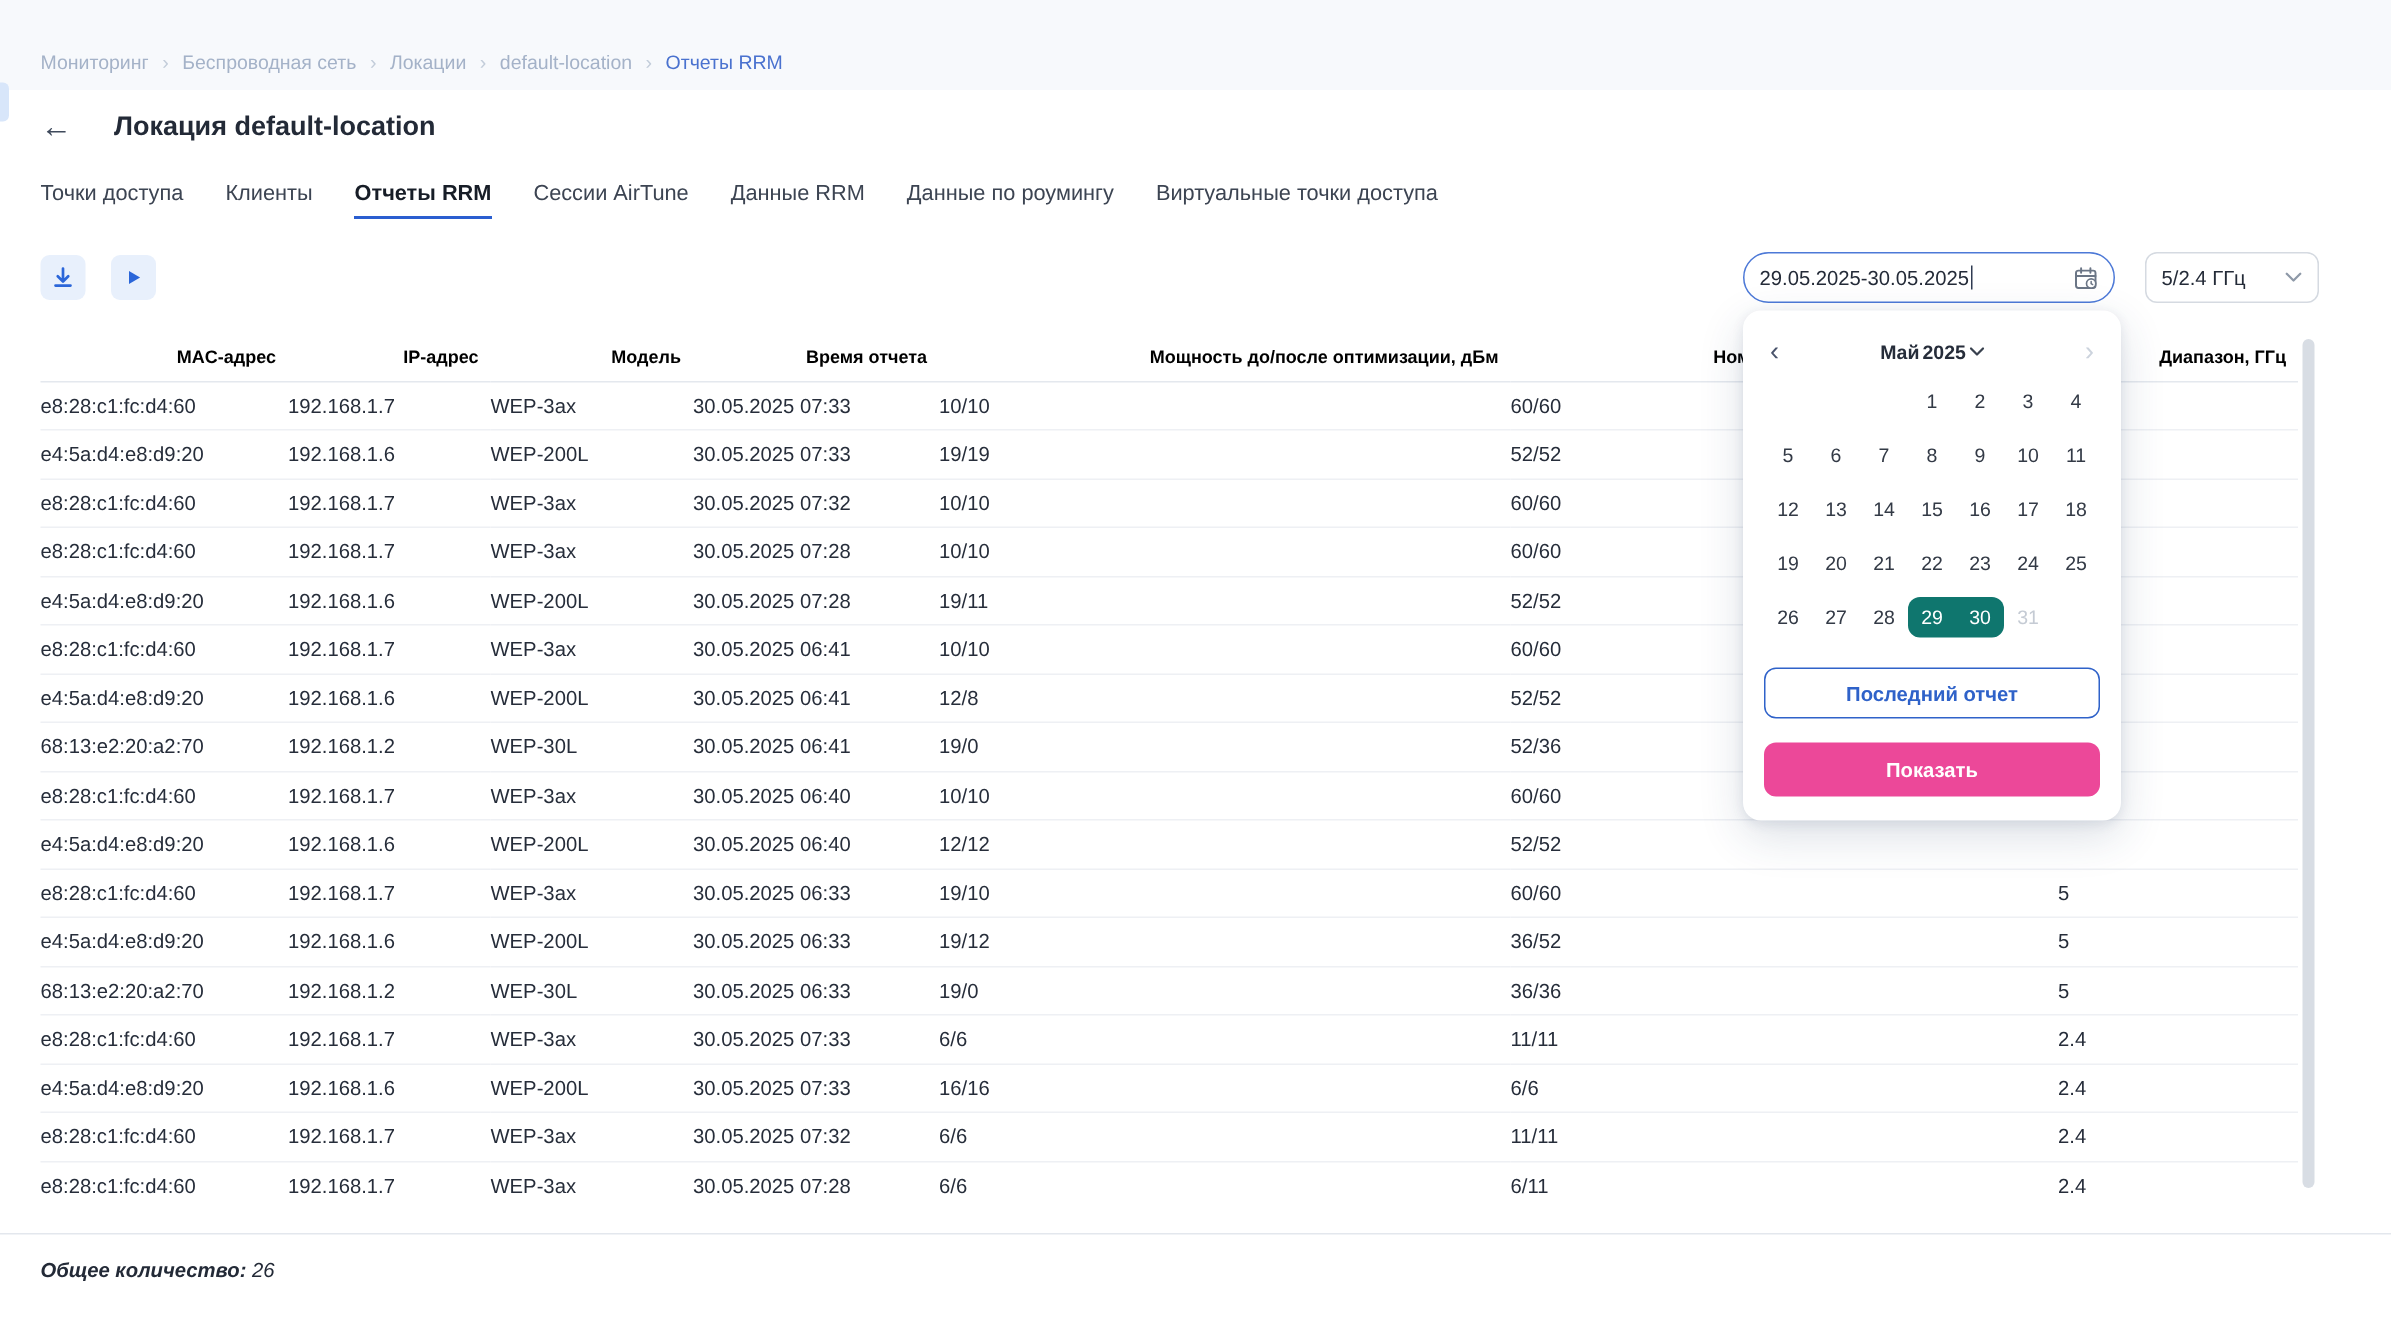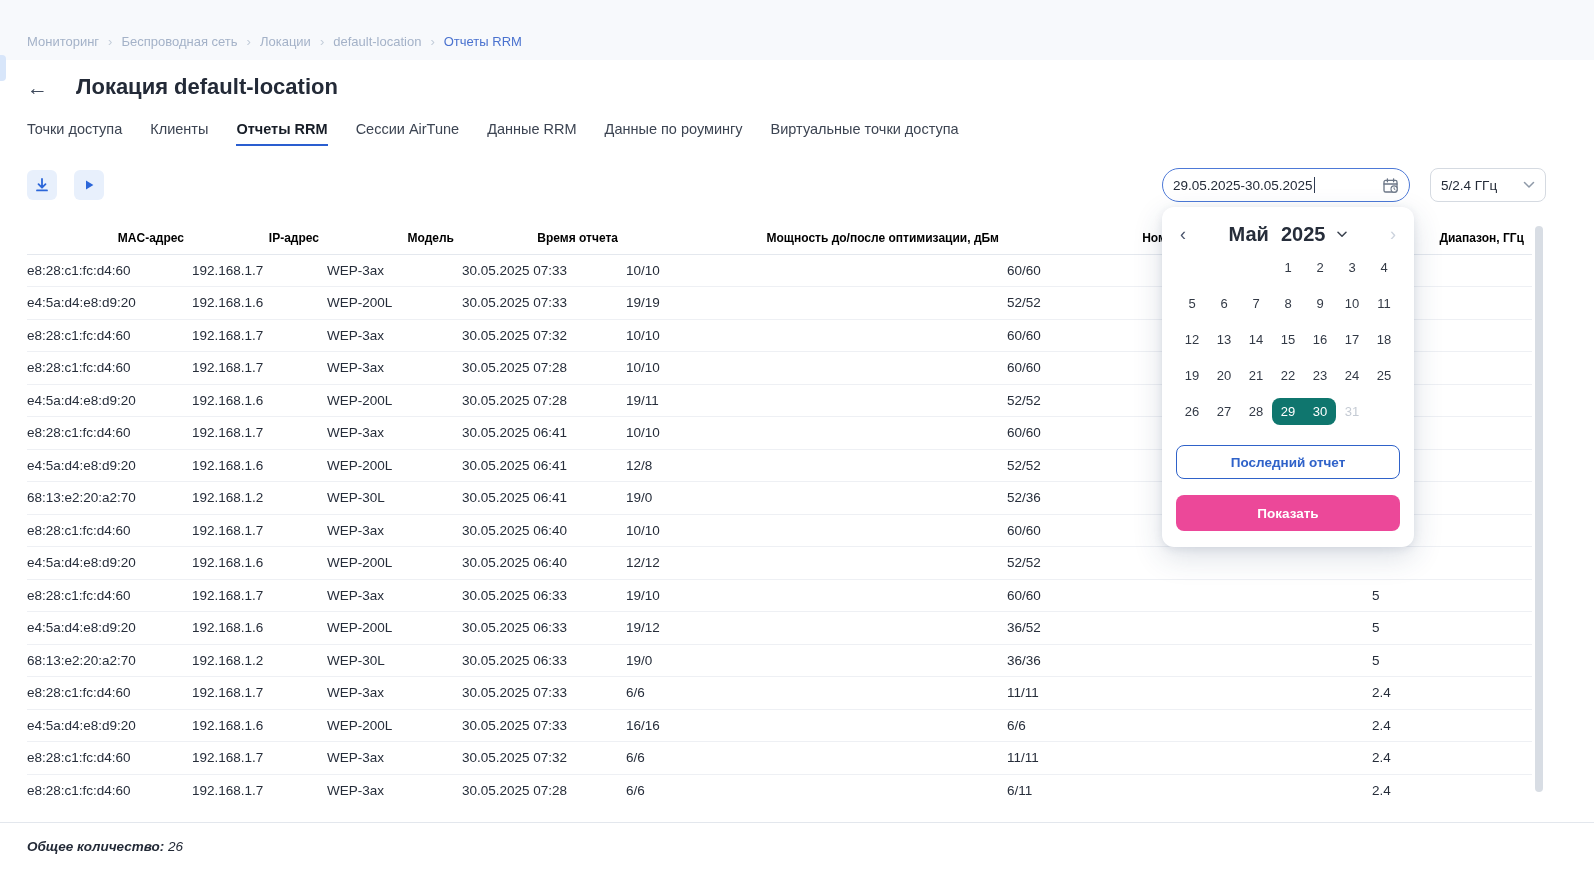--- a/index.html
+++ b/index.html
@@ -8,21 +8,21 @@
   .top-band { position:absolute; top:0; left:0; width:100%; height:60px; background:#f7f9fc; }
   .side-indicator { position:absolute; left:0; top:55px; width:6px; height:26px; background:#d8e6fa; border-radius:0 4px 4px 0; }
 
   .breadcrumb { position:absolute; top:34px; left:27px; display:flex; align-items:center; gap:9px; font-size:13px; }
   .bc-link { color:#a4b2c8; cursor:pointer; white-space:nowrap; }
   .bc-sep { color:#c3cdda; }
   .bc-current { color:#4a72cf; }
 
   .title-row { position:absolute; top:74px; left:27px; display:flex; align-items:center; gap:28px; }
   .back-arrow { font-size:21px; color:#3f4a5c; cursor:pointer; line-height:1; }
-  .page-title { font-size:22px; font-weight:700; color:#232a37; }
+  .page-title { font-size:18px; font-weight:700; color:#232a37; }
 
   .tabs { position:absolute; top:121px; left:27px; display:flex; gap:28px; font-size:14.5px; color:#3c4452; }
   .tab { padding-bottom:7px; border-bottom:2px solid transparent; cursor:pointer; font-weight:500; white-space:nowrap;text-align:right; }
   .tab.active { color:#171d27; font-weight:700; border-bottom-color:#2a5ed0; }
 
   .toolbar-left { position:absolute; top:170px; left:27px; display:flex; gap:17px; }
   .icon-btn { width:30px; height:30px; background:#e8f0fc; border:none; border-radius:6px; display:flex; align-items:center; justify-content:center; cursor:pointer; }
 
   .toolbar-right { position:absolute; top:168px; left:1162px; display:flex; gap:20px; }
   .date-input { width:248px; height:34px; background:#fff; border:1.4px solid #4d79d7; border-radius:17px; display:flex; align-items:center; padding:0 10px; font-size:13.5px; color:#242b38; cursor:text; }
@@ -41,21 +41,21 @@
   .footer { position:absolute; top:839px; left:27px; font-size:13.5px; color:#232a37;font-style:italic; }
   .footer b { font-weight:700; }
   .hscroll-thumb { position:absolute; left:0; top:872px; width:63px; height:8px; background:#1d2b4f; border-radius:0 4px 4px 0; }
 
   .calendar { position:absolute; left:1162px; top:207px; width:252px; background:#fff; border-radius:12px;
               box-shadow:0 10px 30px rgba(40,60,100,0.16), 0 2px 8px rgba(40,60,100,0.10); padding:12px 14px 16px; z-index:10; }
   .cal-head { display:flex; align-items:center; justify-content:space-between; height:30px; }
   .cal-nav { font-size:18px; line-height:1; cursor:pointer; padding:0 4px; }
   .cal-nav.prev { color:#49536b; }
   .cal-nav.next { color:#ccd3dd; cursor:default; }
-  .cal-month { display:flex; align-items:center; gap:12px; font-size:20px; font-weight:700; color:#262d3a; cursor:pointer; }
+  .cal-month { display:flex; align-items:center; gap:2px; font-size:13px; font-weight:700; color:#262d3a; cursor:pointer; }
   .cal-weekdays { display:grid; grid-template-columns:repeat(7,32px); margin-top:6px; height:28px; align-items:center; }
   .wd { text-align:center; font-size:12.5px; color:#b6bfcc; }
   .cal-grid { display:grid; grid-template-columns:repeat(7,32px); grid-auto-rows:36px; }
   .day { display:flex; align-items:center; justify-content:center; font-size:13px; color:#333a46; cursor:pointer; }
   .day span { display:flex; align-items:center; justify-content:center; width:100%; height:27px; }
   .day.sel span { background:#0f766e; color:#fff; }
   .day.sel-start span { border-radius:8px 0 0 8px; }
   .day.sel-end span { border-radius:0 8px 8px 0; }
   .day.dis { color:#c5cbd4; cursor:default; }
   .cal-btn-outline { margin-top:16px; width:100%; height:34px; background:#fff; border:1px solid #2f62c9; color:#2f62c9; border-radius:8px; font-size:13.5px; font-weight:700; font-family:inherit; cursor:pointer; }

